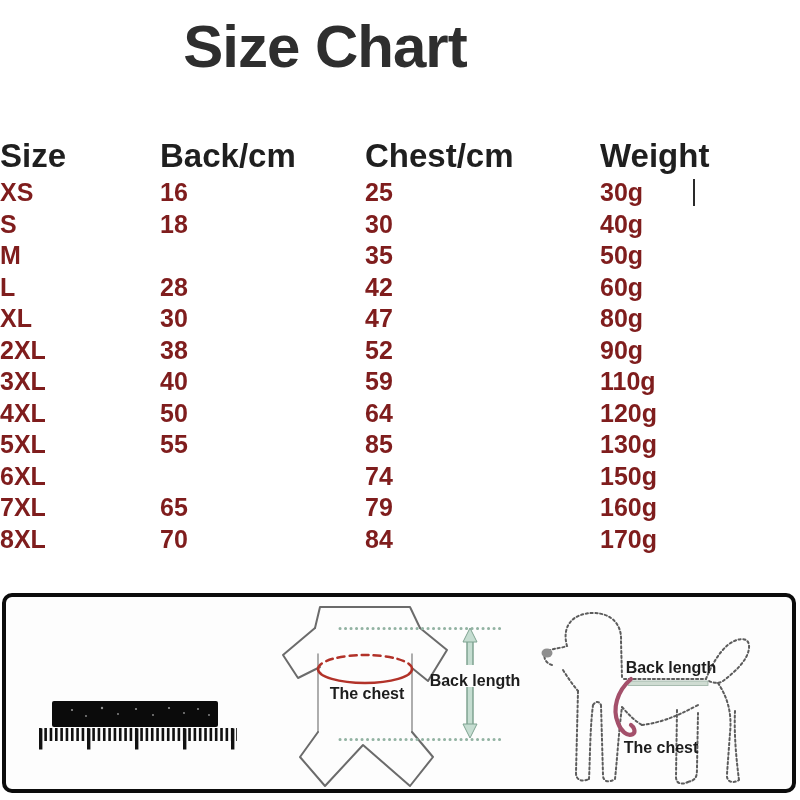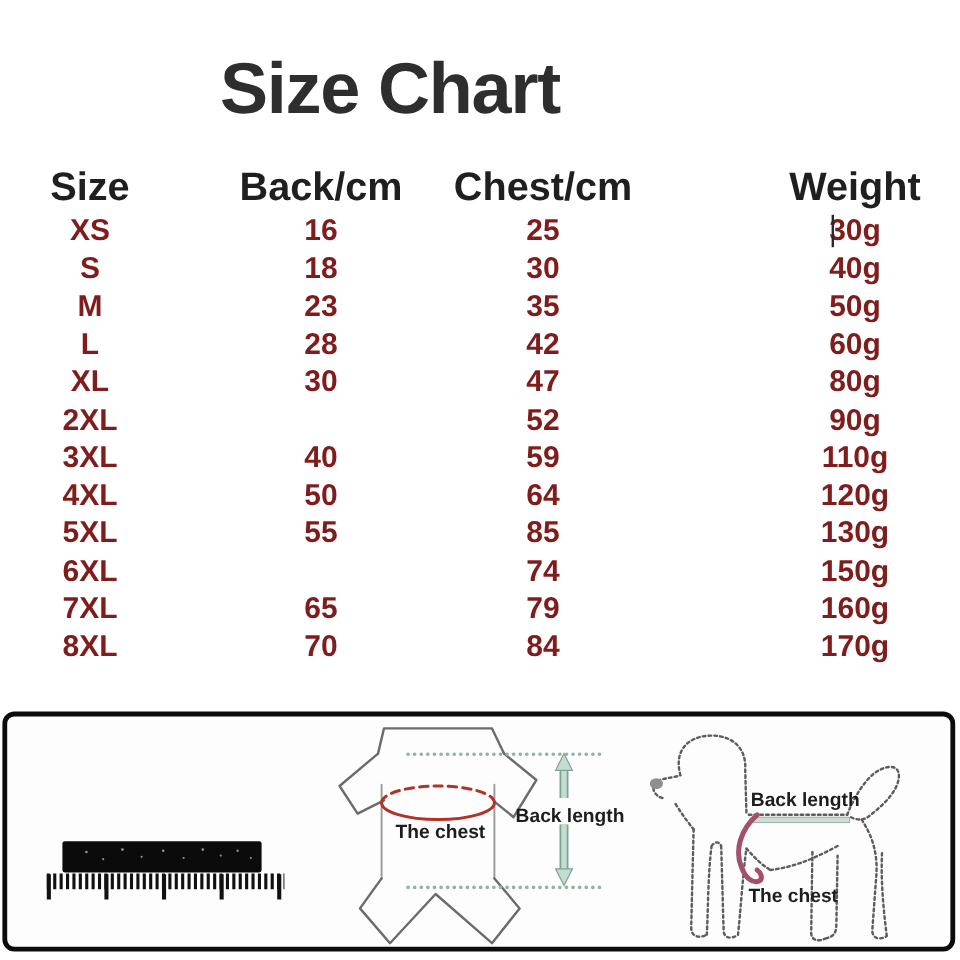--- a/index.html
+++ b/index.html
@@ -1,29 +1,29 @@
 <!DOCTYPE html>
 <html><head>
 <meta charset="utf-8">
 <style>
   html,body{margin:0;padding:0;background:#ffffff;}
   .stage{
     position:relative;width:800px;height:800px;background:#ffffff;overflow:hidden;
     font-family:"Liberation Sans",sans-serif;color:#141414;
   }
   .title{
-    position:absolute;top:39px;left:0;width:650px;text-align:center;
+    position:absolute;top:12px;left:0;width:650px;text-align:center;
     font-size:60px;font-weight:700;letter-spacing:-1px;color:#2e2e2e;margin:0;
   }
   .header-row{position:absolute;top:134px;left:0;width:800px;height:44px;}
   .header-row .cell{font-size:33px;font-weight:700;line-height:44px;color:#1f1f1f;}
   .rows{position:absolute;top:177px;left:0;width:800px;}
   .row{position:relative;height:31.5px;}
   .row .cell{font-size:25px;font-weight:700;line-height:31.5px;color:#7f1d1d;}
-  .cell{position:absolute;top:0;text-align:center;white-space:nowrap;}
+  .cell{position:absolute;top:0;text-align:left;white-space:nowrap;}
   .c-size{left:0;width:150px;}
   .c-back{left:160px;width:215px;}
   .c-chest{left:365px;width:175px;}
   .c-weight{left:600px;width:225px;}
   .cursor-bar{position:absolute;left:693px;top:179px;width:2px;height:27px;background:#2a2a2a;}
   .guide-box{
     position:absolute;left:2px;top:593px;width:794px;height:200px;
     border:4px solid #0c0c0c;border-radius:10px;box-sizing:border-box;background:#fdfdfd;
   }
   .guide-box svg{position:absolute;left:0;top:0;}
@@ -60,41 +60,41 @@
 
     <div class="row">
       <span class="cell c-size">S</span>
       <span class="cell c-back">18</span>
       <span class="cell c-chest">30</span>
       <span class="cell c-weight">40g</span>
     </div>
 
     <div class="row">
       <span class="cell c-size">M</span>
-      <span class="cell c-back">23</span>
       <span class="cell c-chest">35</span>
       <span class="cell c-weight">50g</span>
     </div>
 
     <div class="row">
       <span class="cell c-size">L</span>
       <span class="cell c-back">28</span>
       <span class="cell c-chest">42</span>
       <span class="cell c-weight">60g</span>
     </div>
 
     <div class="row">
       <span class="cell c-size">XL</span>
       <span class="cell c-back">30</span>
       <span class="cell c-chest">47</span>
       <span class="cell c-weight">80g</span>
     </div>
 
     <div class="row">
       <span class="cell c-size">2XL</span>
+      <span class="cell c-back">38</span>
       <span class="cell c-chest">52</span>
       <span class="cell c-weight">90g</span>
     </div>
 
     <div class="row">
       <span class="cell c-size">3XL</span>
       <span class="cell c-back">40</span>
       <span class="cell c-chest">59</span>
       <span class="cell c-weight">110g</span>
     </div>

